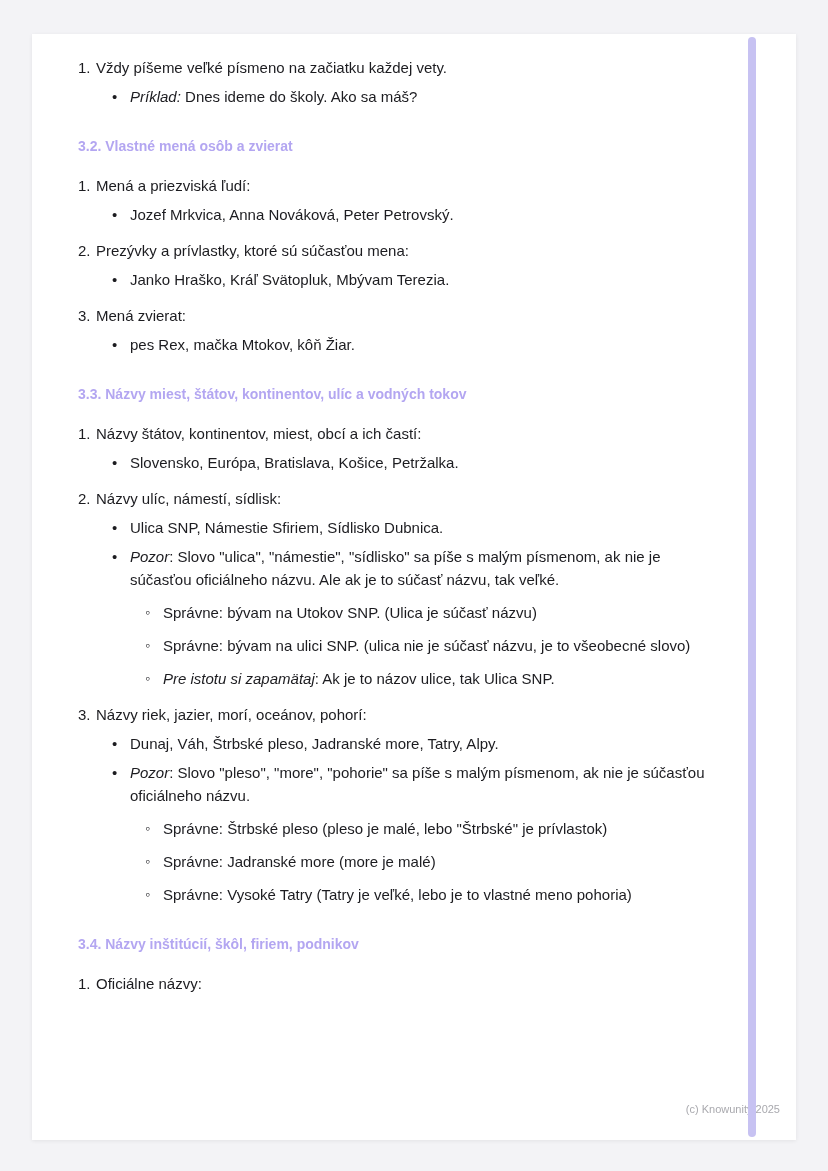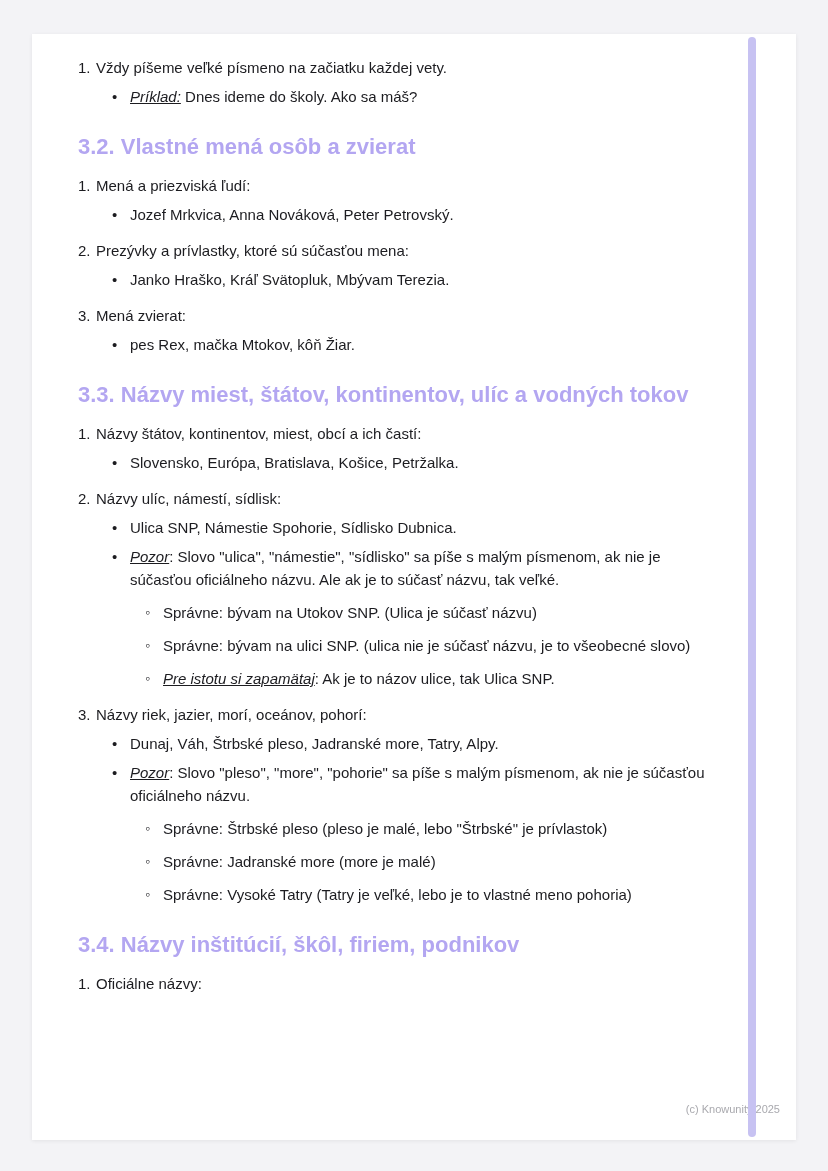--- a/index.html
+++ b/index.html
@@ -13,32 +13,32 @@
     position:absolute; left:32px; top:34px; width:764px; height:1106px;
     background:#ffffff; box-shadow:0 1px 4px rgba(0,0,0,.07);
   }
   .content {
     padding:9px 78px 0 46px;
     font-size:15px; line-height:23px; color:#1c1c20;
   }
   .content > :first-child { margin-top:0; }
   .heading {
     color:var(--heading,#b3a6f1);
-    font-size:22px; line-height:29px; font-weight:700;
+    font-size:14px; line-height:29px; font-weight:700;
     margin:24px 0 12px;
   }
   .li { display:flex; align-items:flex-start; }
   .li .marker { flex:0 0 18px; }
   .li.numbered { margin-top:13px; }
   .li.bullet   { margin-left:34px; margin-top:6px; }
   .li.sub      { margin-left:67px; margin-top:10px; }
   .li.sub .marker { font-size:14px; }
   .text { flex:1; }
   .b { font-weight:400; }
-  .i { font-style:italic;text-decoration:underline; }
+  .i { font-style:italic; }
   .scrollbar {
     position:absolute; left:748px; top:37px; width:8px; height:1100px;
     border-radius:4px; background:var(--scrollbar,#c7c2f2); z-index:5;
   }
   .watermark {
     position:absolute; right:48px; bottom:56px;
     font-size:11px; color:#a9a9ae; z-index:1; white-space:nowrap;
   }
 </style>
 </head>
@@ -88,21 +88,21 @@
         <div class="li bullet">
           <span class="marker">•</span>
           <span class="text"><span class="b">S</span><span>lovensko, </span><span class="b">E</span><span>urópa, </span><span class="b">B</span><span>ratislava, </span><span class="b">K</span><span>ošice, </span><span class="b">P</span><span>etržalka.</span></span>
         </div>
         <div class="li numbered">
           <span class="marker">2.</span>
           <span class="text"><span class="b">Názvy ulíc, námestí, sídlisk:</span></span>
         </div>
         <div class="li bullet">
           <span class="marker">•</span>
-          <span class="text"><span class="b">U</span><span>lica </span><span class="b">S</span><span>NP, </span><span class="b">N</span><span>ámestie </span><span class="b">S</span><span>pohorie, </span><span class="b">S</span><span>ídlisko </span><span class="b">D</span><span>ubnica.</span></span>
+          <span class="text"><span class="b">U</span><span>lica </span><span class="b">S</span><span>NP, </span><span class="b">N</span><span>ámestie </span><span class="b">S</span><span>firiem, </span><span class="b">S</span><span>ídlisko </span><span class="b">D</span><span>ubnica.</span></span>
         </div>
         <div class="li bullet">
           <span class="marker">•</span>
           <span class="text"><span class="i">Pozor</span><span>: Slovo "ulica", "námestie", "sídlisko" sa píše s malým písmenom, ak nie je súčasťou oficiálneho názvu. Ale ak je to súčasť názvu, tak veľké.</span></span>
         </div>
         <div class="li sub">
           <span class="marker">◦</span>
           <span class="text"><span>Správne: bývam na </span><span class="b">U</span><span>tokov </span><span class="b">S</span><span>NP. (Ulica je súčasť názvu)</span></span>
         </div>
         <div class="li sub">

